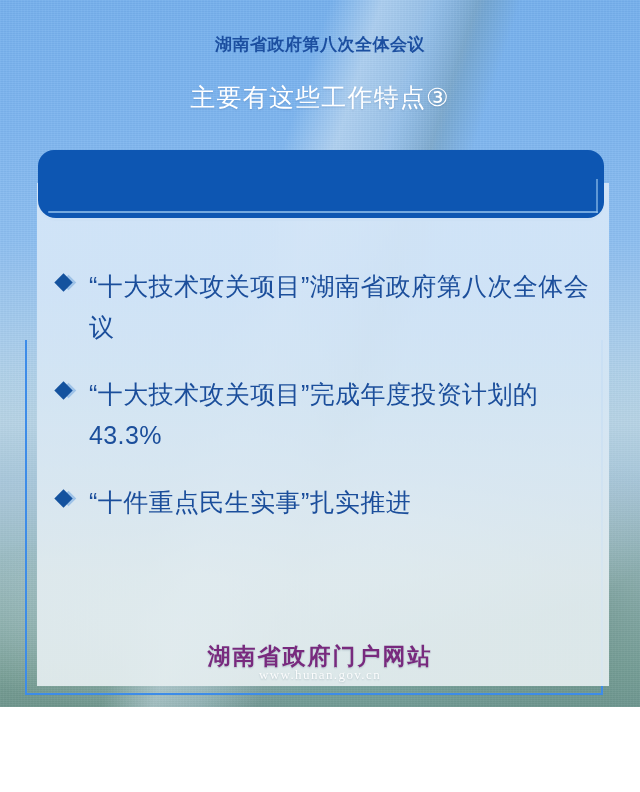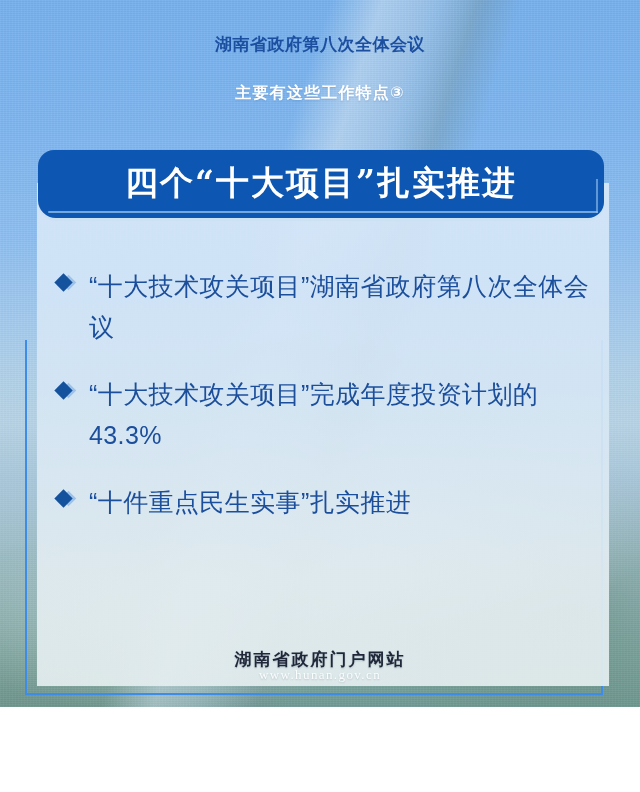--- a/index.html
+++ b/index.html
@@ -82,22 +82,22 @@
   .eyebrow {
     margin-top: 36px;
     font-size: 17px;
     font-weight: bold;
     letter-spacing: 0.5px;
     color: #1C4FA0;
     line-height: 1;
   }
   .headline {
     margin-top: 32px;
-    font-size: 16px;
-    font-weight: bold;
+    font-size: 25px;
+    font-weight: normal;
     letter-spacing: 1.2px;
     color: #FFFFFF;
     line-height: 1;
     text-shadow: 0 1px 2px rgba(40,80,140,0.22);
   }
 
   
   .frame-line {
     position: absolute;
     left: 25px;
@@ -238,24 +238,24 @@
 
   
   .footer {
     position: absolute;
     left: 0; right: 0;
     bottom: 26px;
     text-align: center;
     z-index: 6;
   }
   .footer-name {
-    font-size: 17px;
+    font-size: 23px;
     font-weight: bold;
     letter-spacing: 2px;
-    color: #0f172a;
+    color: #701a75;
     line-height: 1;
     opacity: 0.92;
     text-shadow: 0 1px 2px rgba(60,90,110,0.28);
   }
   .footer-url {
     font-family: "Liberation Serif", "DejaVu Serif", serif;
     font-size: 13px;
     letter-spacing: 1.4px;
     color: #FFFFFF;
     line-height: 1;
@@ -279,21 +279,20 @@
 
   <div class="frame-line"></div>
 
   <div class="card"></div>
 
   <div class="banner-wrap">
     <div class="banner">
       <div class="banner-inner-line"></div>
       <div class="banner-inner-line-v"></div>
     </div>
-    <div class="banner-title">四个“十大项目”扎实推进</div>
   </div>
 
   <div class="bullets">
 
     <div class="bullet-item">
       <span class="bullet-marker">
         <span class="dia-back"></span>
           <span class="dia-front"></span>
       </span>
       <span class="bullet-text">“十大技术攻关项目”湖南省政府第八次全体会议</span>

